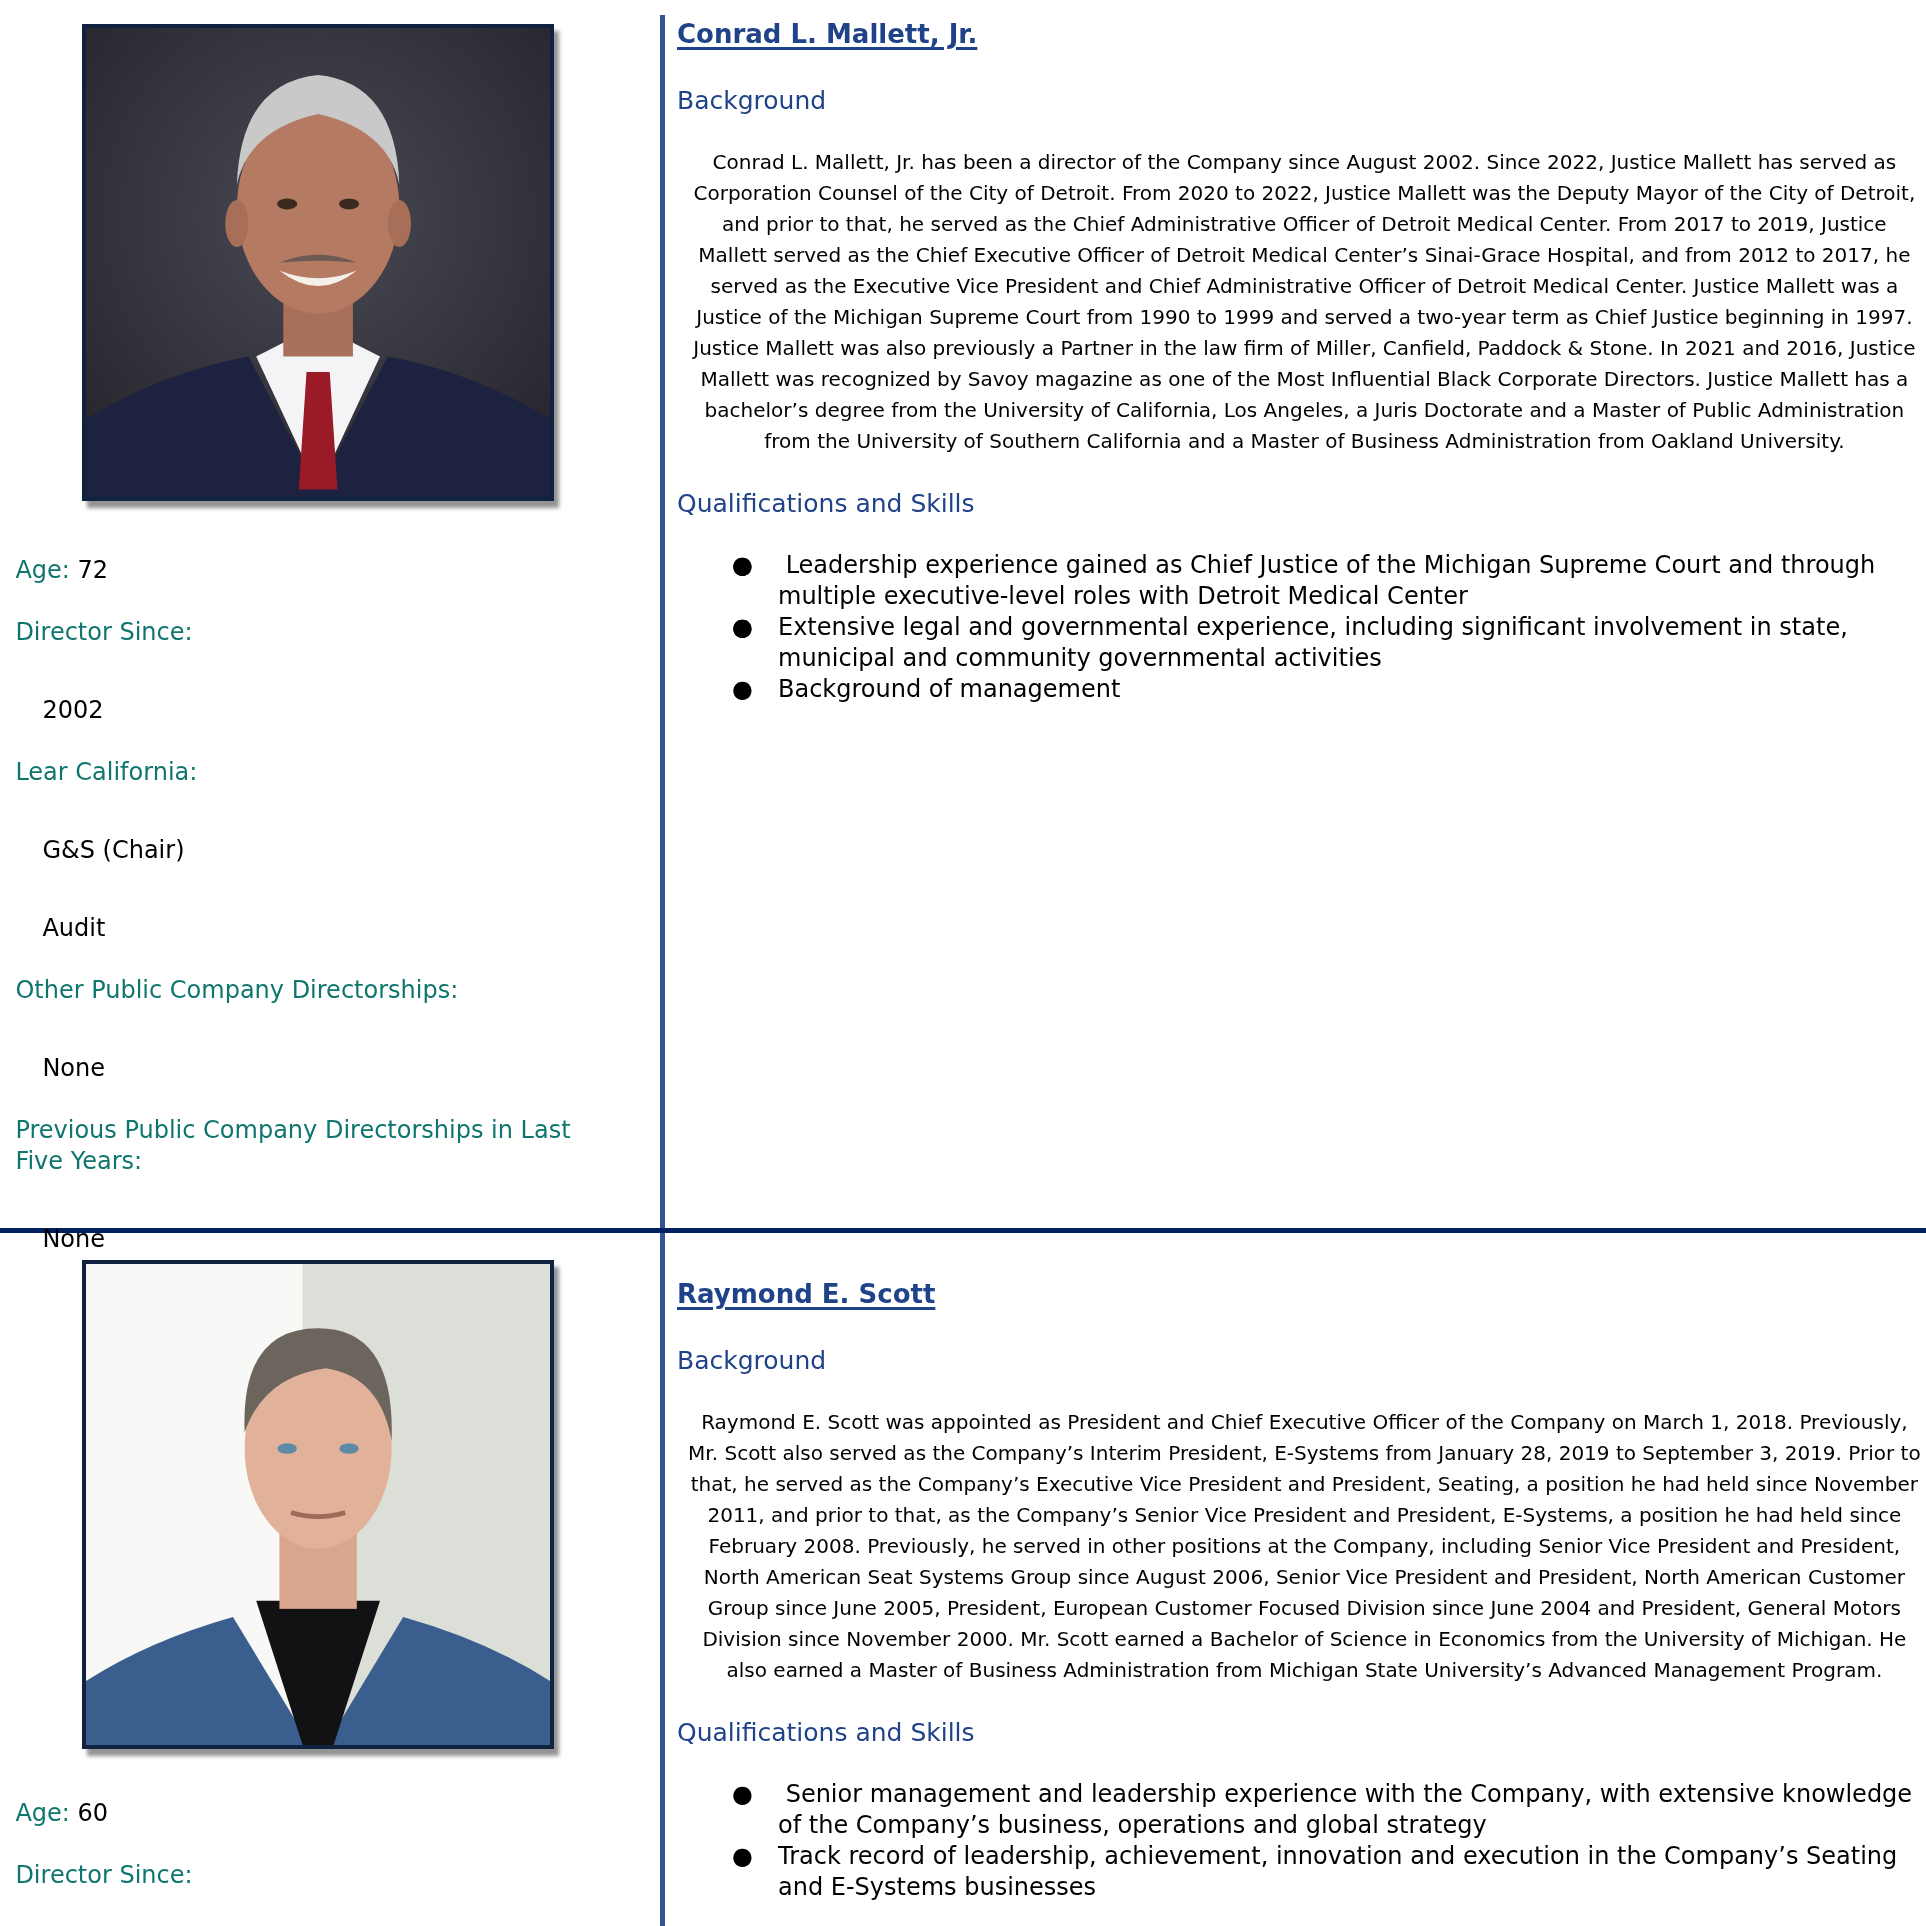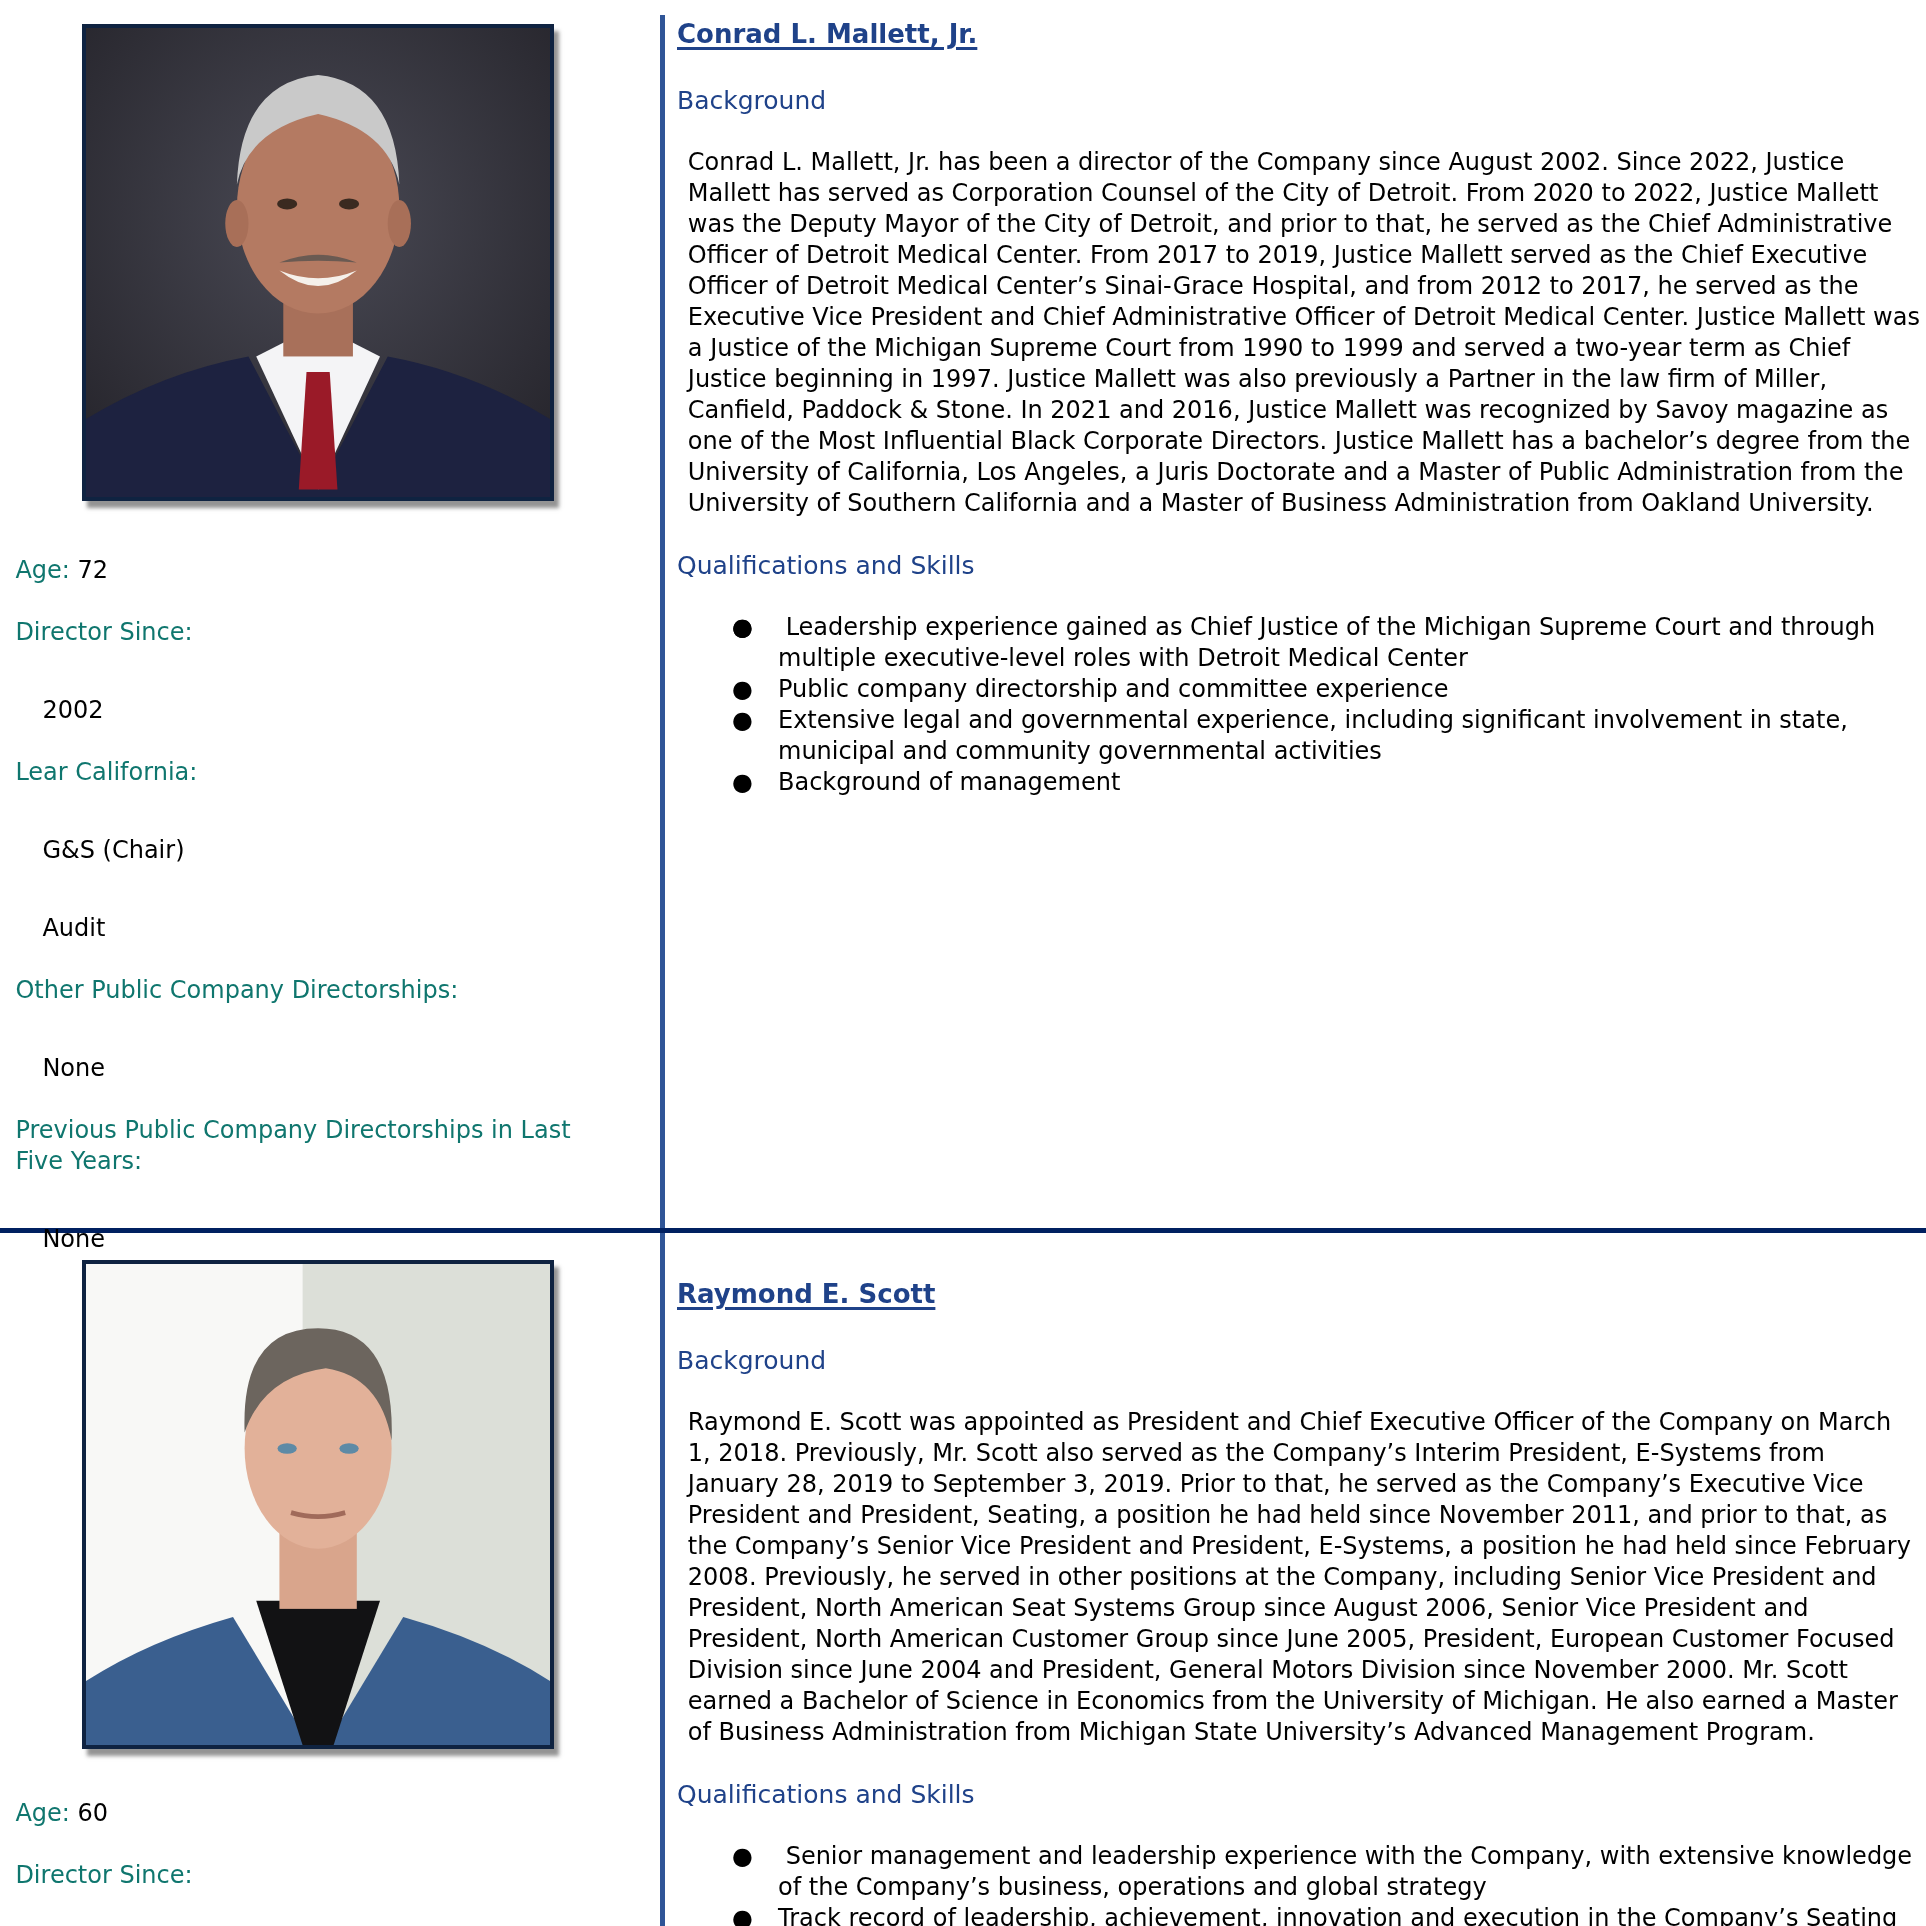--- a/index.html
+++ b/index.html
@@ -17,21 +17,21 @@
   .leftcol { position:absolute; left:15.4px; width:632px; font-size:24px; line-height:31px; }
   .lbl { color:#0f766e; font-weight:normal; }
   .val { color:#000; padding-left:27px;margin-top:47px; }
   .gap { height:31px; }
 
   .rightcol { position:absolute; left:677px; width:1244px; }
   .name { display:inline-block; font-size:26px; font-weight:bold; color:#1f4289;
           text-decoration:underline; text-decoration-thickness:2.7px; text-underline-offset:3.9px;
           line-height:39px; }
   .section-title { font-size:25px; font-weight:normal; color:#1f4289; line-height:31px; }
-  .bio { font-size:24px; line-height:31px; padding-left:10.8px; margin:0; }
+  .bio { font-size:20px; line-height:31px; padding-left:10.8px; margin:0;text-align:center; }
   ul.quals { list-style:none; margin:0; padding:0; font-size:24px; line-height:31px; }
   ul.quals li { position:relative; padding-left:101px; }
   ul.quals li .bullet { position:absolute; left:55px; top:0; }
 </style>
 </head>
 <body>
 
 <div class="vdivider"></div>
 <div class="hdivider"></div>
 
@@ -92,21 +92,21 @@
   <div style="height:31px;"></div>
   <div class="section-title">Background</div>
   <div style="height:31px;"></div>
   <p class="bio">Conrad L. Mallett, Jr. has been a director of the Company since August 2002. Since 2022, Justice Mallett has served as Corporation Counsel of the City of Detroit. From 2020 to 2022, Justice Mallett was the Deputy Mayor of the City of Detroit, and prior to that, he served as the Chief Administrative Officer of Detroit Medical Center. From 2017 to 2019, Justice Mallett served as the Chief Executive Officer of Detroit Medical Center’s Sinai-Grace Hospital, and from 2012 to 2017, he served as the Executive Vice President and Chief Administrative Officer of Detroit Medical Center. Justice Mallett was a Justice of the Michigan Supreme Court from 1990 to 1999 and served a two-year term as Chief Justice beginning in 1997. Justice Mallett was also previously a Partner in the law firm of Miller, Canfield, Paddock &amp; Stone. In 2021 and 2016, Justice Mallett was recognized by Savoy magazine as one of the Most Influential Black Corporate Directors. Justice Mallett has a bachelor’s degree from the University of California, Los Angeles, a Juris Doctorate and a Master of Public Administration from the University of Southern California and a Master of Business Administration from Oakland University.</p>
   <div style="height:31px;"></div>
   <div class="section-title">Qualifications and Skills</div>
   <div style="height:31px;"></div>
   <ul class="quals">
     <li><span class="bullet">●</span></li>
     <li><span class="bullet">●</span><span style="white-space:pre-wrap;"> Leadership experience gained as Chief Justice of the Michigan Supreme Court and through multiple executive-level roles with Detroit Medical Center</span></li>
-    <li><span class="bullet">●</span><span>Public company directorship and committee experience</span></li>
+    <li><span class="bullet">●</span></li>
     <li><span class="bullet">●</span><span>Extensive legal and governmental experience, including significant involvement in state, municipal and community governmental activities</span></li>
     <li><span class="bullet">●</span><span>Background of management</span></li>
   </ul>
 </div>
 
 <div class="photo-frame" style="top:1260px; height:489px;">
   <div class="photo">
     <svg viewBox="0 0 120 120" preserveAspectRatio="none">
       <rect width="120" height="120" fill="#f8f8f6"></rect>
       <rect x="56" y="0" width="64" height="120" fill="#dcdfd8"></rect>

